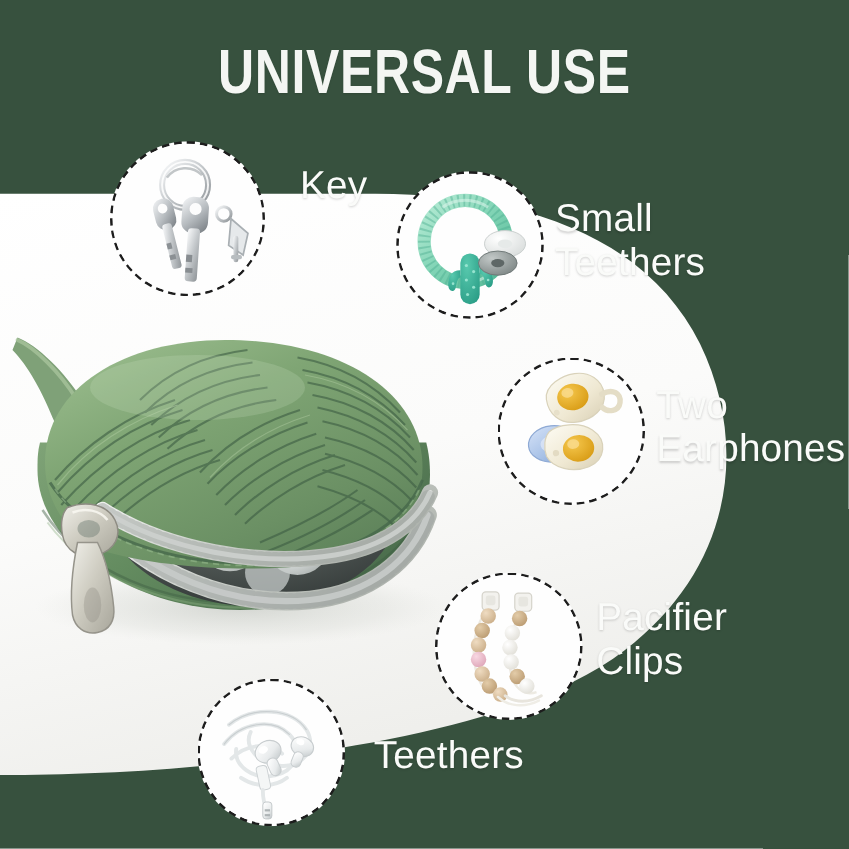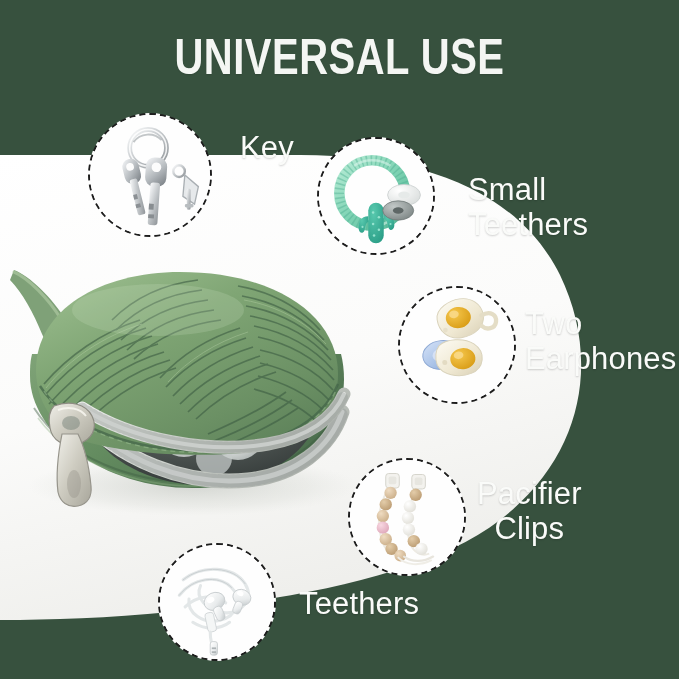--- a/index.html
+++ b/index.html
@@ -374,21 +374,21 @@
           </g>
         </g>
 
         <ellipse cx="88" cy="58" rx="17" ry="11" fill="url(#wbead)" stroke="#C9CECD" stroke-width="0.8"></ellipse>
         <ellipse cx="88" cy="58" rx="6" ry="3.6" fill="#E6EAE9"></ellipse>
         <ellipse cx="82" cy="74" rx="16" ry="10" fill="url(#gbead)" stroke="#6F7877" stroke-width="0.8"></ellipse>
         <ellipse cx="82" cy="74" rx="5.5" ry="3.4" fill="#5E6766"></ellipse>
       </svg>
     </div>
   </div>
-  <div class="label" style="left:444px; top:173px;margin-left:24px;">Small
+  <div class="label" style="left:444px; top:158px;">Small
 Teethers</div>
 
   <div class="callout" style="left:398px; top:286px; width:118px; height:118px;">
     <div class="media">
       <svg viewBox="0 0 118 118" aria-hidden="true">
         <defs>
           <radialGradient id="nipG" cx="0.35" cy="0.3" r="0.8">
             <stop offset="0" stop-color="#F6C84E"></stop>
             <stop offset="1" stop-color="#D79A13"></stop>
           </radialGradient>
@@ -471,21 +471,21 @@
         <circle cx="60" cy="60" r="6.4" fill="url(#bWhite)"></circle>
         <circle cx="61" cy="72" r="6.4" fill="url(#bWhite)"></circle>
         <circle cx="66" cy="84" r="6.4" fill="url(#bTan)"></circle>
         <circle cx="74" cy="92" r="6.4" fill="url(#bWhite)"></circle>
 
         <path d="M 56,100 C 64,106 76,106 86,100" fill="none" stroke="#E8E5DD" stroke-width="2.4" stroke-linecap="round"></path>
         <path d="M 50,101 C 58,109 72,110 84,104" fill="none" stroke="#EFEDE6" stroke-width="2" stroke-linecap="round"></path>
       </svg>
     </div>
   </div>
-  <div class="label" style="left:477px; top:477px;text-align:center;">Pacifier
+  <div class="label" style="left:477px; top:477px;">Pacifier
 Clips</div>
 
   <div class="callout" style="left:158px; top:543px; width:118px; height:118px;">
     <div class="media">
       <svg viewBox="0 0 118 118" aria-hidden="true">
         <defs>
           <linearGradient id="budG" x1="0.2" y1="0" x2="0.9" y2="1">
             <stop offset="0" stop-color="#FFFFFF"></stop>
             <stop offset="0.6" stop-color="#E8EBEC"></stop>
             <stop offset="1" stop-color="#C1C7C9"></stop>

